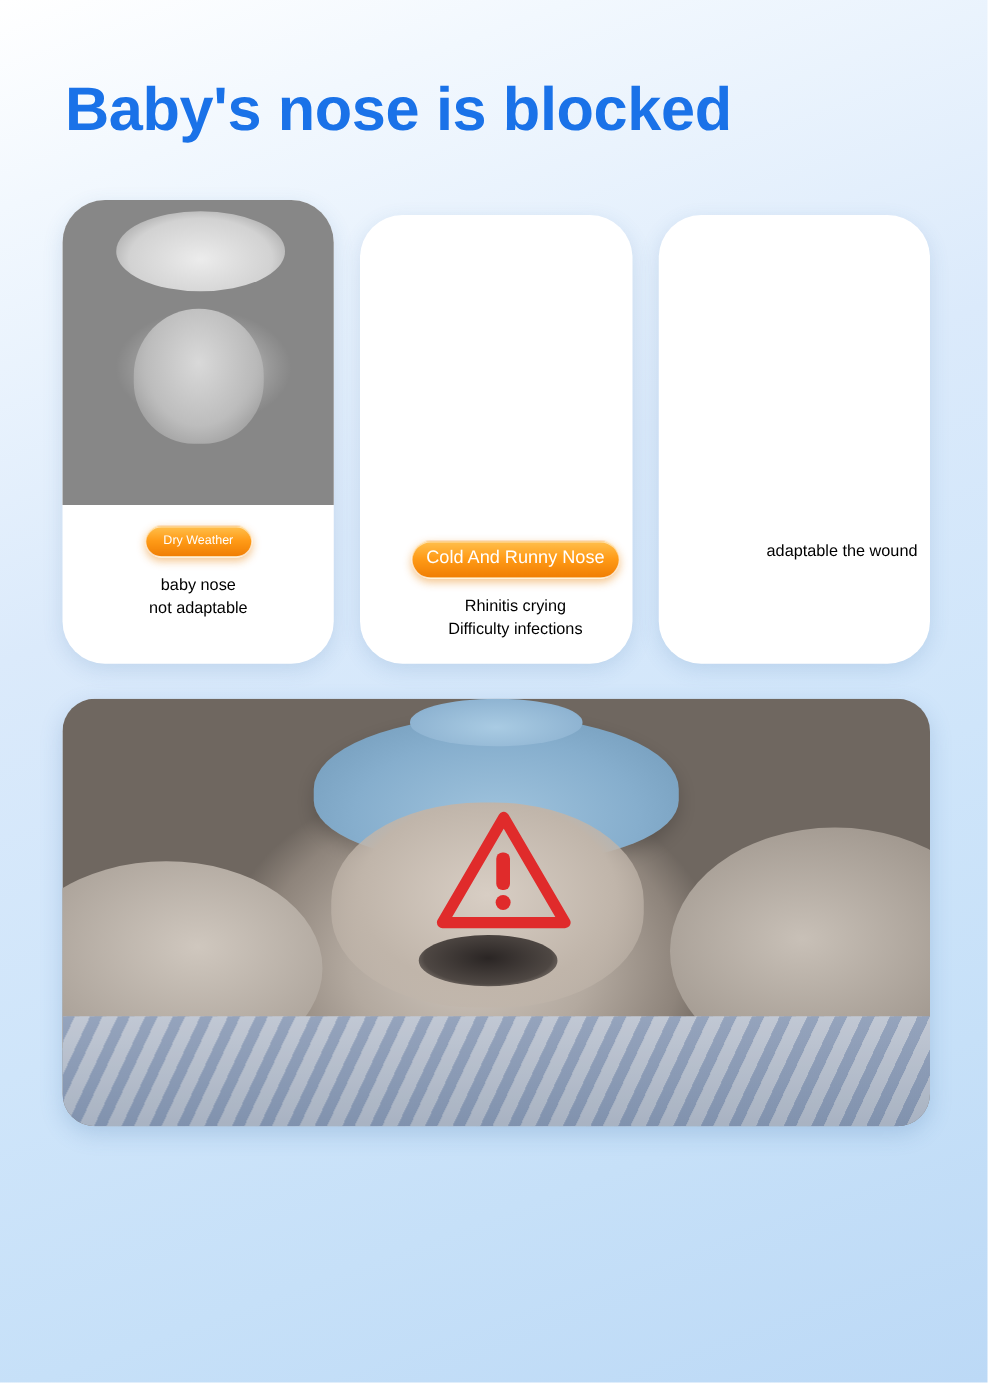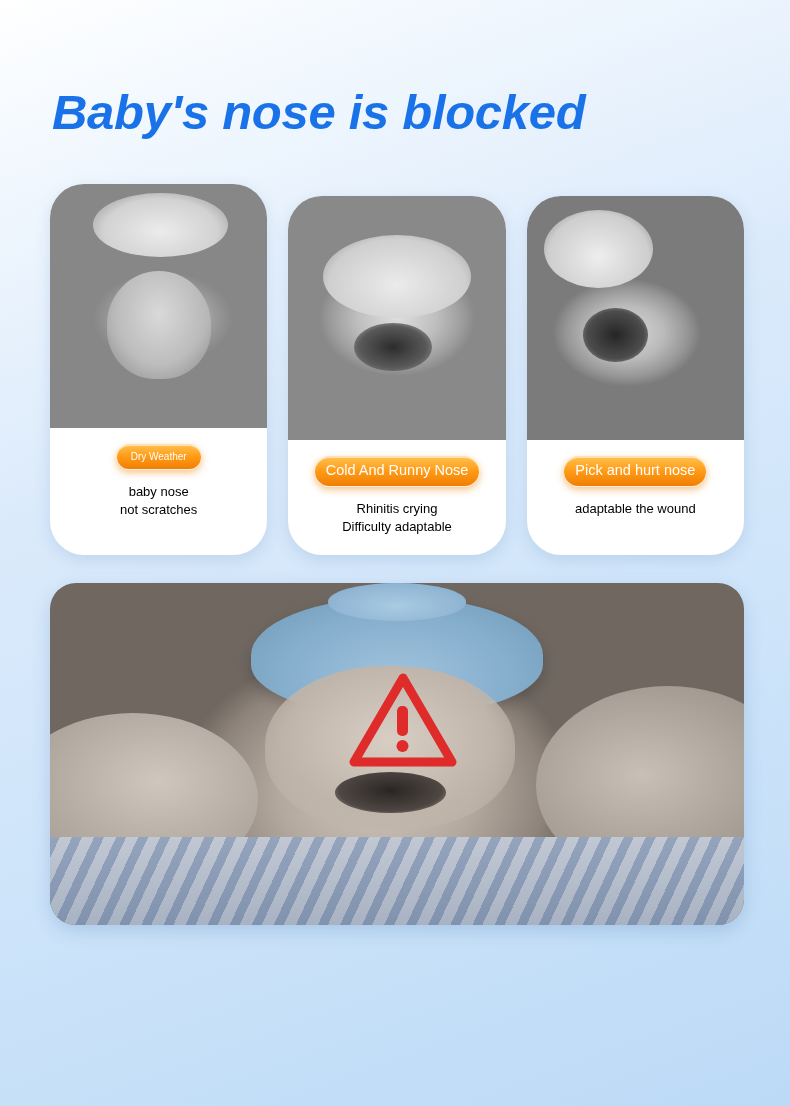--- a/index.html
+++ b/index.html
@@ -10,22 +10,21 @@
     width: 790px;
     height: 1106px;
     overflow: hidden;
     font-family: "Liberation Sans", sans-serif;
     background: linear-gradient(160deg, #ffffff 0%, #f2f8fe 12%, #dbeafb 38%, #cfe5fa 62%, #c6e0f8 80%, #bcd9f6 100%);
     position: relative;
   }
 
   
   .headline {
-    padding: 80px 0 0 52px;
-    font-style: italic;
+    padding: 56px 0 0 52px;
   }
   .headline-line {
     font-size: 49px;
     font-weight: bold;
     color: #1a72e8;
     line-height: 1.34;
     letter-spacing: -0.3px;
     white-space: nowrap;
   }
 
@@ -39,21 +38,21 @@
   .card {
     width: 218px;
     background: #ffffff;
     border-radius: 34px;
     overflow: hidden;
     box-shadow: 0 5px 16px rgba(60, 110, 170, 0.16);
     display: flex;
     flex-direction: column;
     position: relative;
   }
-  .card.short { margin-top: 12px; }
+  .card.short { margin-top: 12px; align-items: flex-end; }
 
   .photo {
     height: 244px;
     position: relative;
     overflow: hidden;
     filter: grayscale(100%);
     background: #8d8d8d;
   }
   .card.short .photo { height: 244px; }
 
@@ -234,37 +233,36 @@
   <div class="headline-line">Baby's nose is blocked</div>
 </div>
 
 <div class="cards">
 
   <div class="card">
     <div class="photo photo-a"></div>
     <div class="card-body">
       <div class="pill">Dry Weather</div>
       <div class="desc-line">baby nose</div>
-      <div class="desc-line">not scratches</div>
+      <div class="desc-line">not adaptable</div>
     </div>
   </div>
 
   <div class="card short">
     <div class="photo photo-b"></div>
     <div class="card-body">
       <div class="pill small">Cold And Runny Nose</div>
       <div class="desc-line">Rhinitis crying</div>
-      <div class="desc-line">Difficulty adaptable</div>
+      <div class="desc-line">Difficulty infections</div>
     </div>
   </div>
 
   <div class="card short">
     <div class="photo photo-c"></div>
     <div class="card-body">
-      <div class="pill small">Pick and hurt nose</div>
       <div class="desc-line">adaptable the wound</div>
     </div>
   </div>
 
 </div>
 
 <div class="hero">
   <div class="pillow-l"></div>
   <div class="pillow-r"></div>
   <div class="hat"></div>

